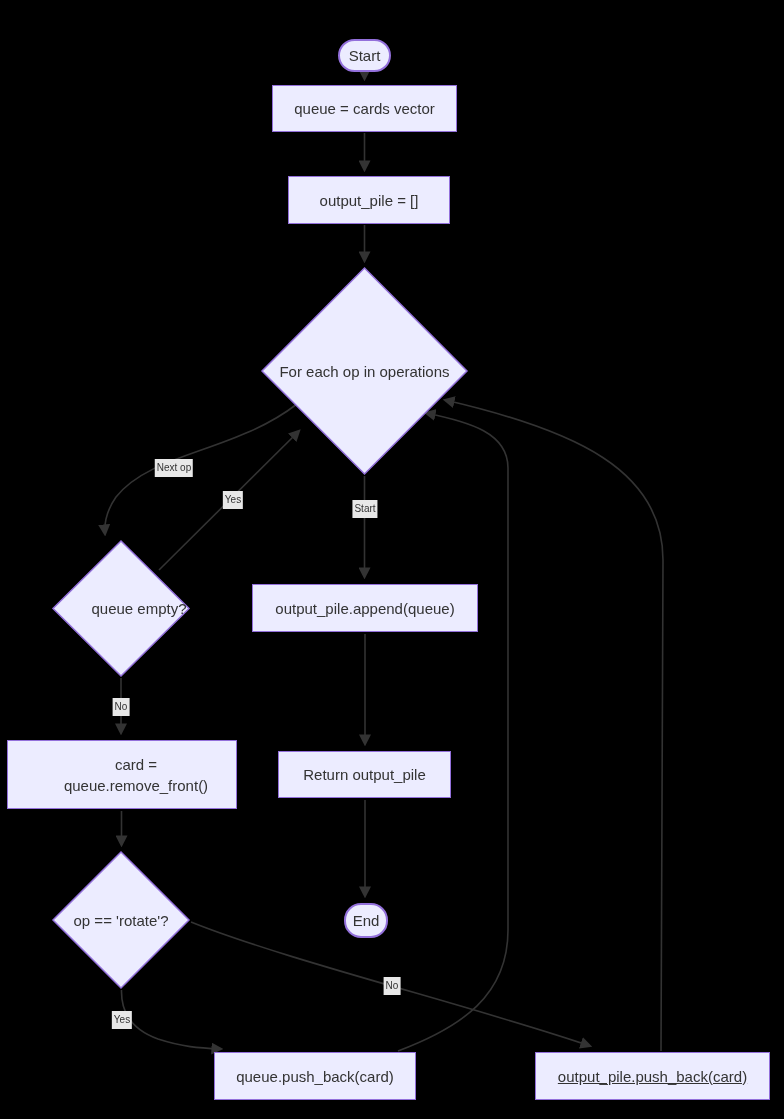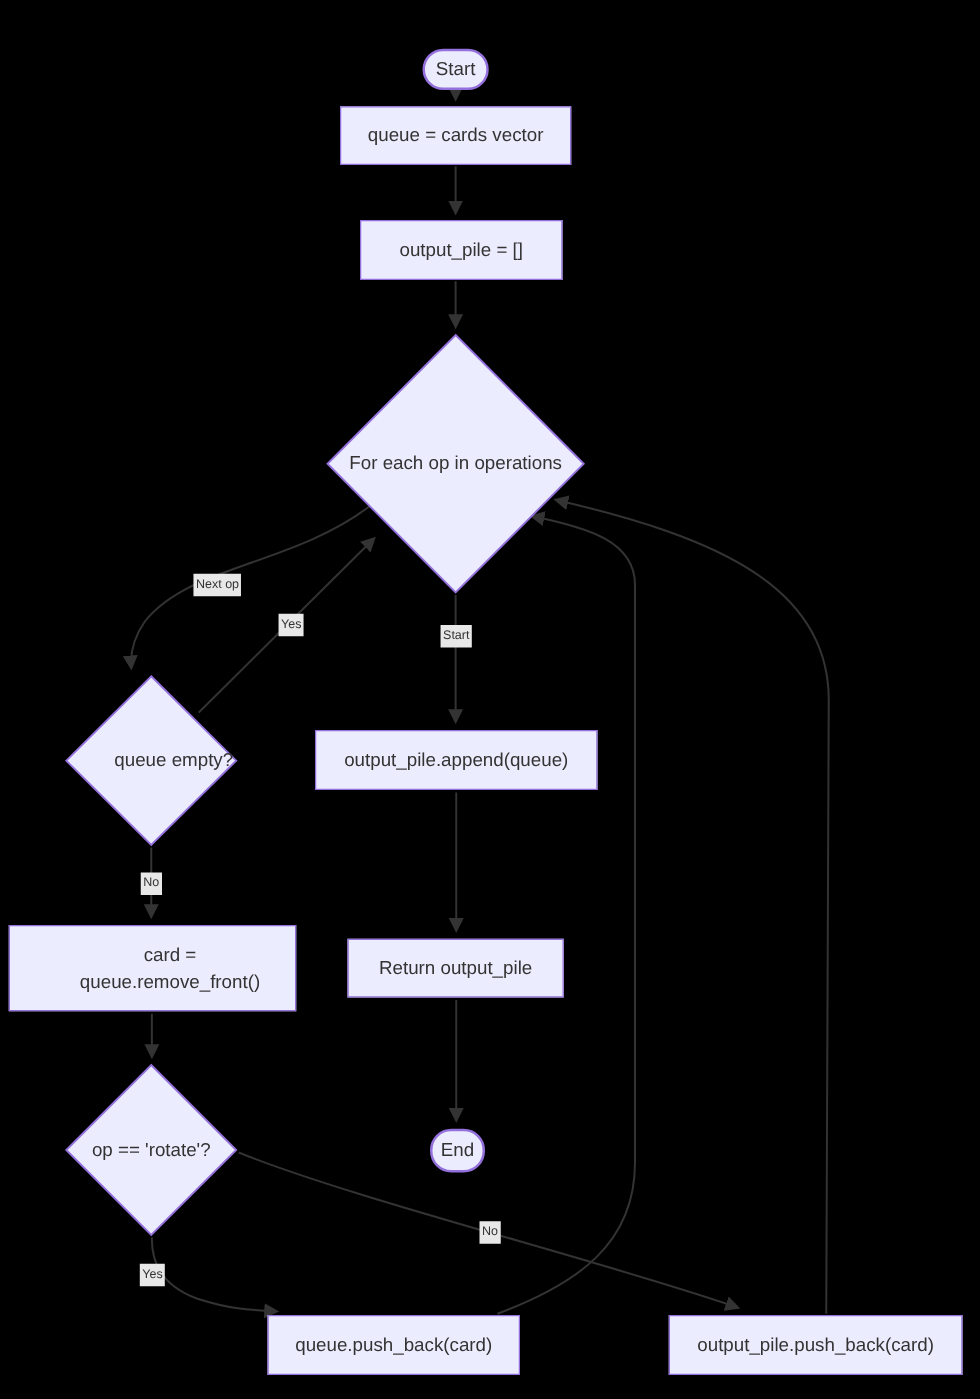--- a/index.html
+++ b/index.html
@@ -91,21 +91,21 @@
   <div class="dlabel" style="left:121px;top:920px;">op == 'rotate'?</div>
 
   <div class="node stadium" style="left:344px;top:903px;width:44px;height:35px;">
     <span>End</span>
   </div>
 
   <div class="node" style="left:214px;top:1052px;width:202px;height:48px;">
     <span>queue.push_back(card)</span>
   </div>
 
-  <div class="node" style="left:535px;top:1052px;width:235px;height:48px;">
+  <div class="node" style="left:535px;top:1052px;width:235px;height:48px;text-decoration:underline;">
     <span>output_pile.push_back(card)</span>
   </div>
 
   <div class="elabel" style="left:174px;top:468px;">Next op</div>
   <div class="elabel" style="left:233px;top:500px;">Yes</div>
   <div class="elabel" style="left:365px;top:509px;">Start</div>
   <div class="elabel" style="left:121px;top:707px;">No</div>
   <div class="elabel" style="left:122px;top:1020px;">Yes</div>
   <div class="elabel" style="left:392px;top:986px;">No</div>
 

